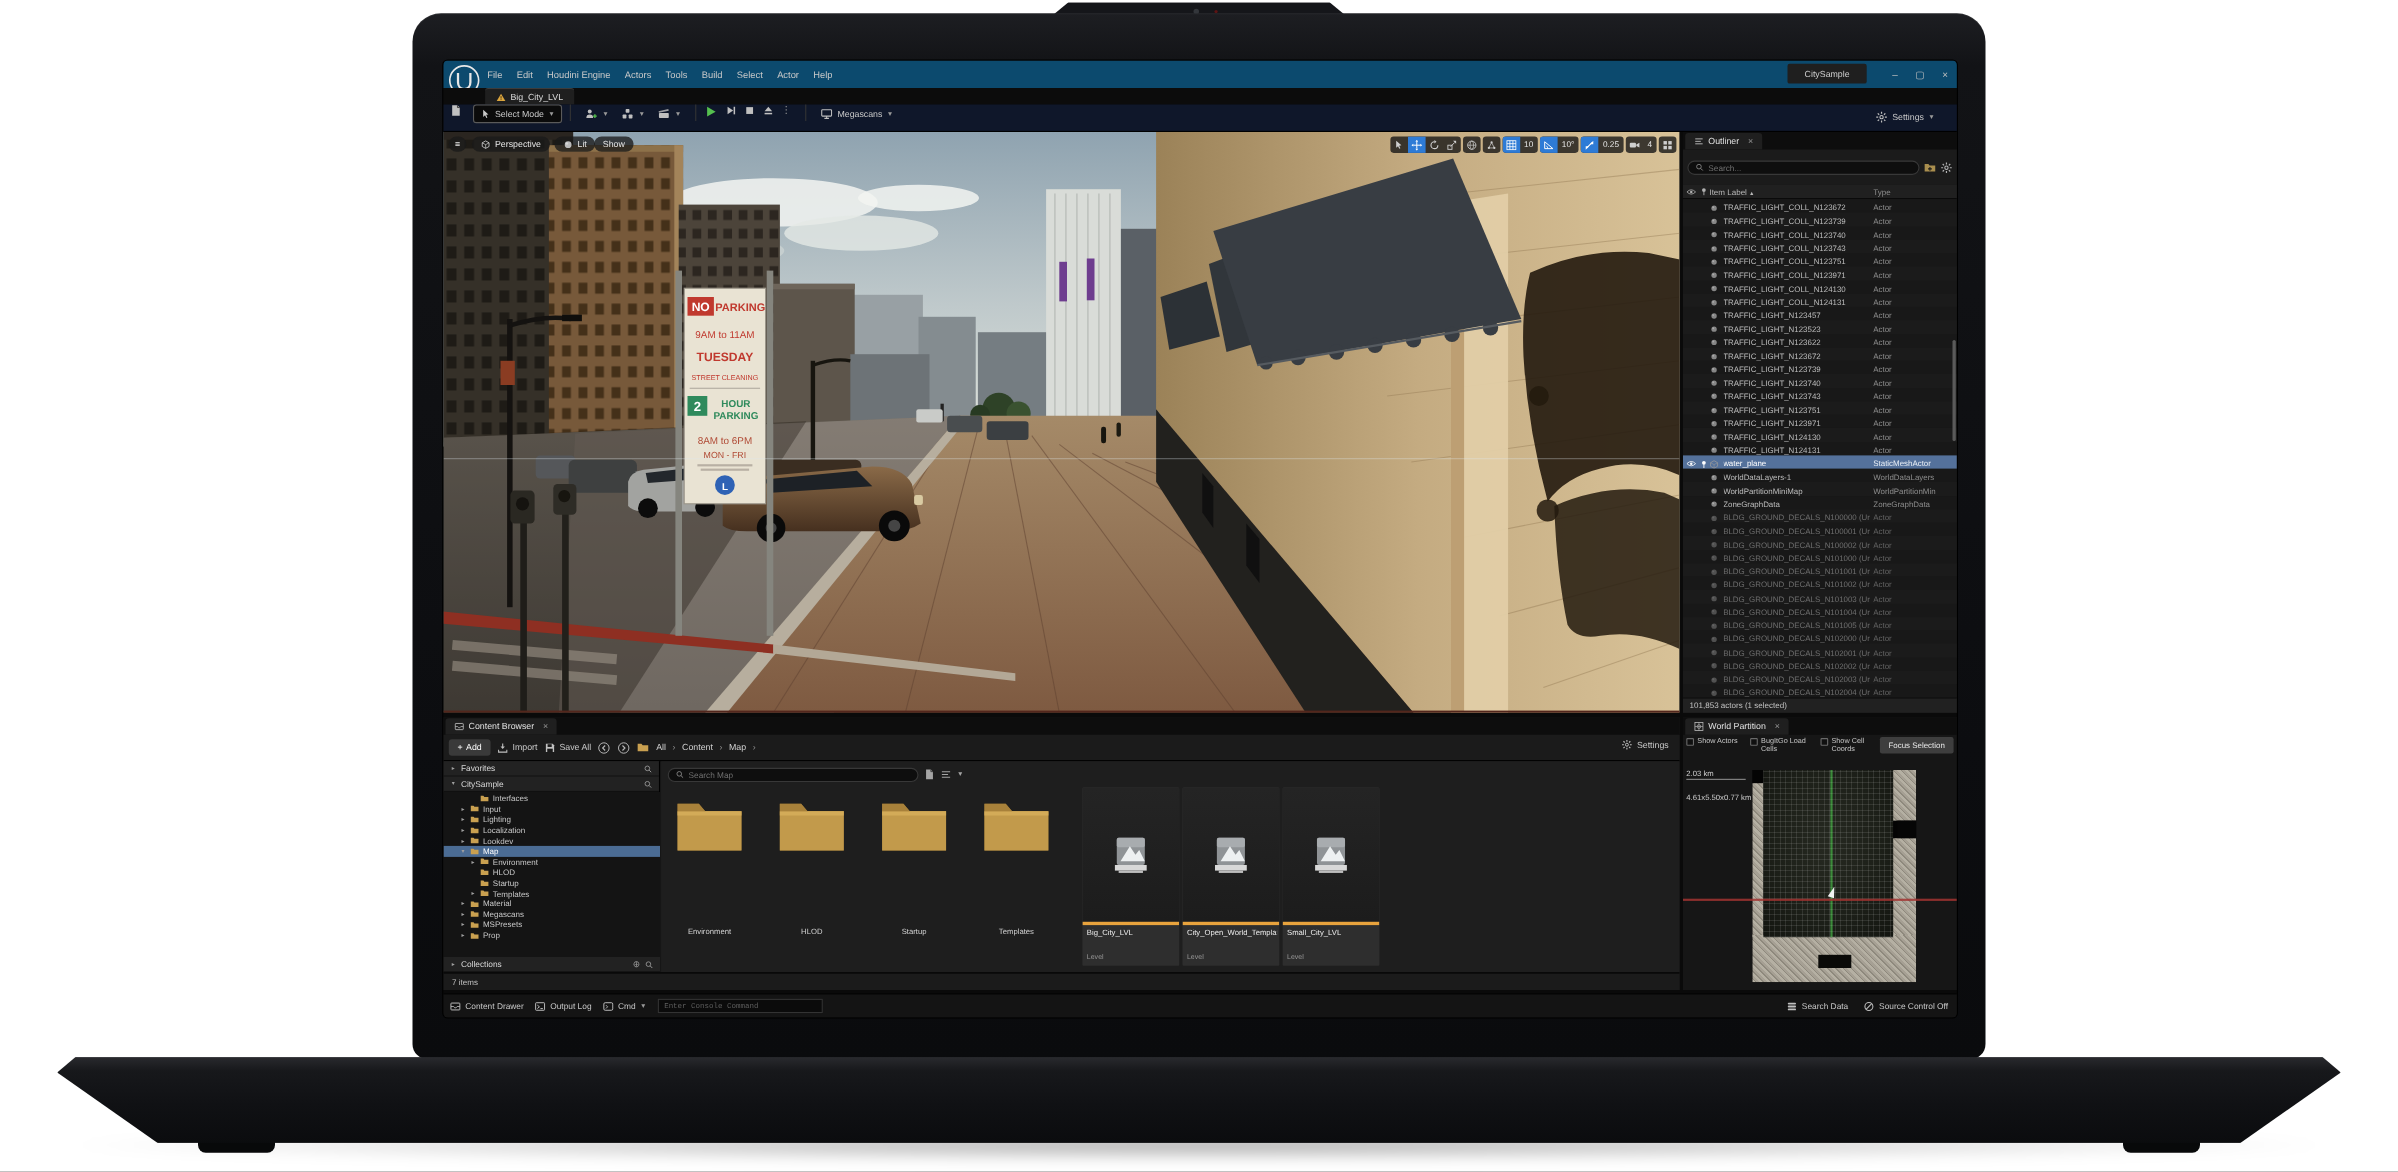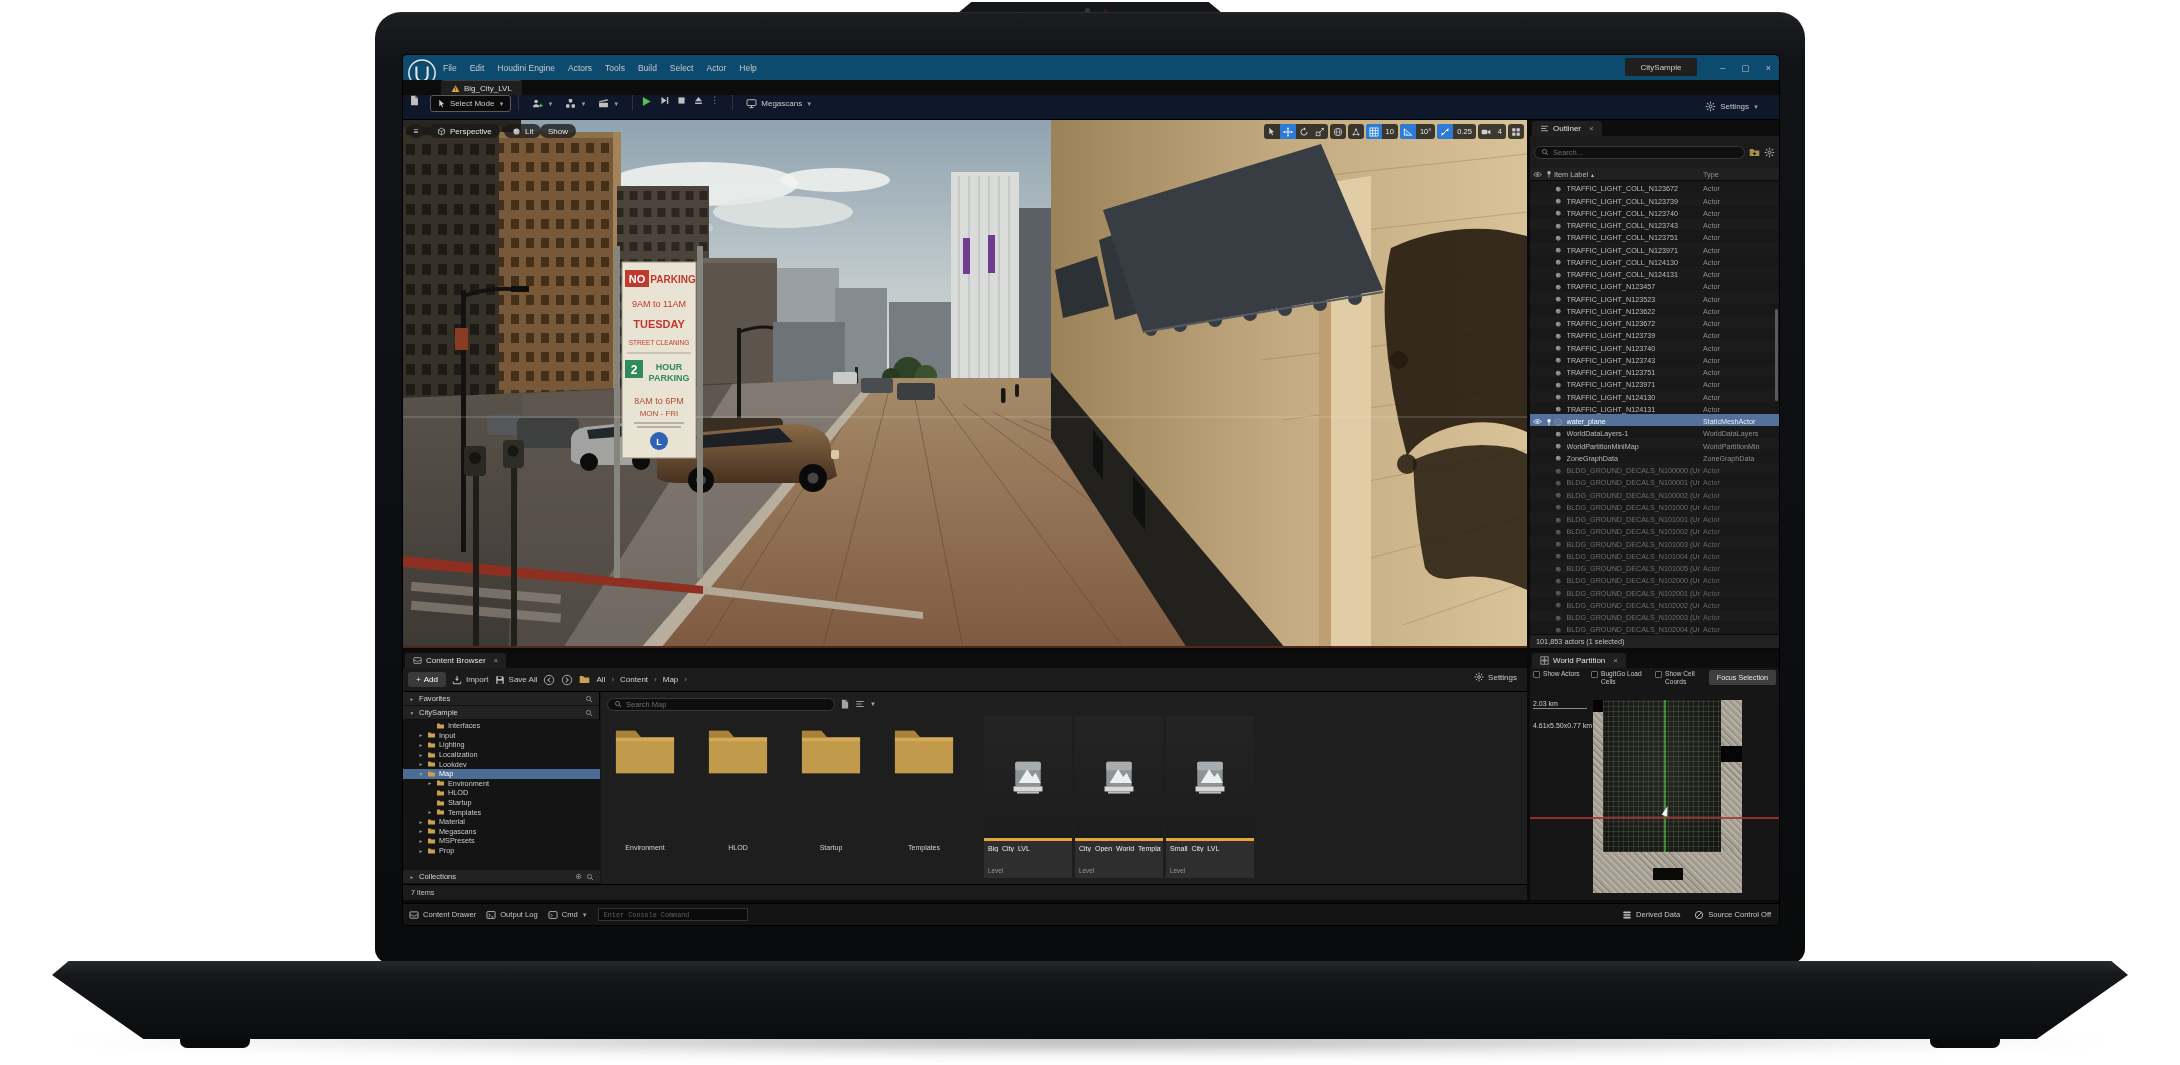--- a/index.html
+++ b/index.html
@@ -1645,21 +1645,21 @@
       <div class="sb-item">
         <span class="ic" style="width:10px;height:10px;color:#c0c0c0">
             <svg viewBox="0 0 16 16">
               <g fill="currentColor">
                 <rect x="2" y="2.5" width="12" height="2.6" rx="1.3"></rect>
                 <rect x="2" y="6.7" width="12" height="2.6" rx="1.3"></rect>
                 <rect x="2" y="10.9" width="12" height="2.6" rx="1.3"></rect>
               </g>
             </svg>
           </span>
-        <span>Derived Data</span>
+        <span>Search Data</span>
       </div>
       <div class="sb-item">
         <span class="ic" style="width:10px;height:10px;color:#c0c0c0">
             <svg viewBox="0 0 16 16">
               <circle cx="8" cy="8" r="5.8" fill="none" stroke="currentColor" stroke-width="1.5"></circle>
               <line x1="3.9" y1="12.1" x2="12.1" y2="3.9" stroke="currentColor" stroke-width="1.5"></line>
             </svg>
           </span>
         <span>Source Control Off</span>
       </div>

